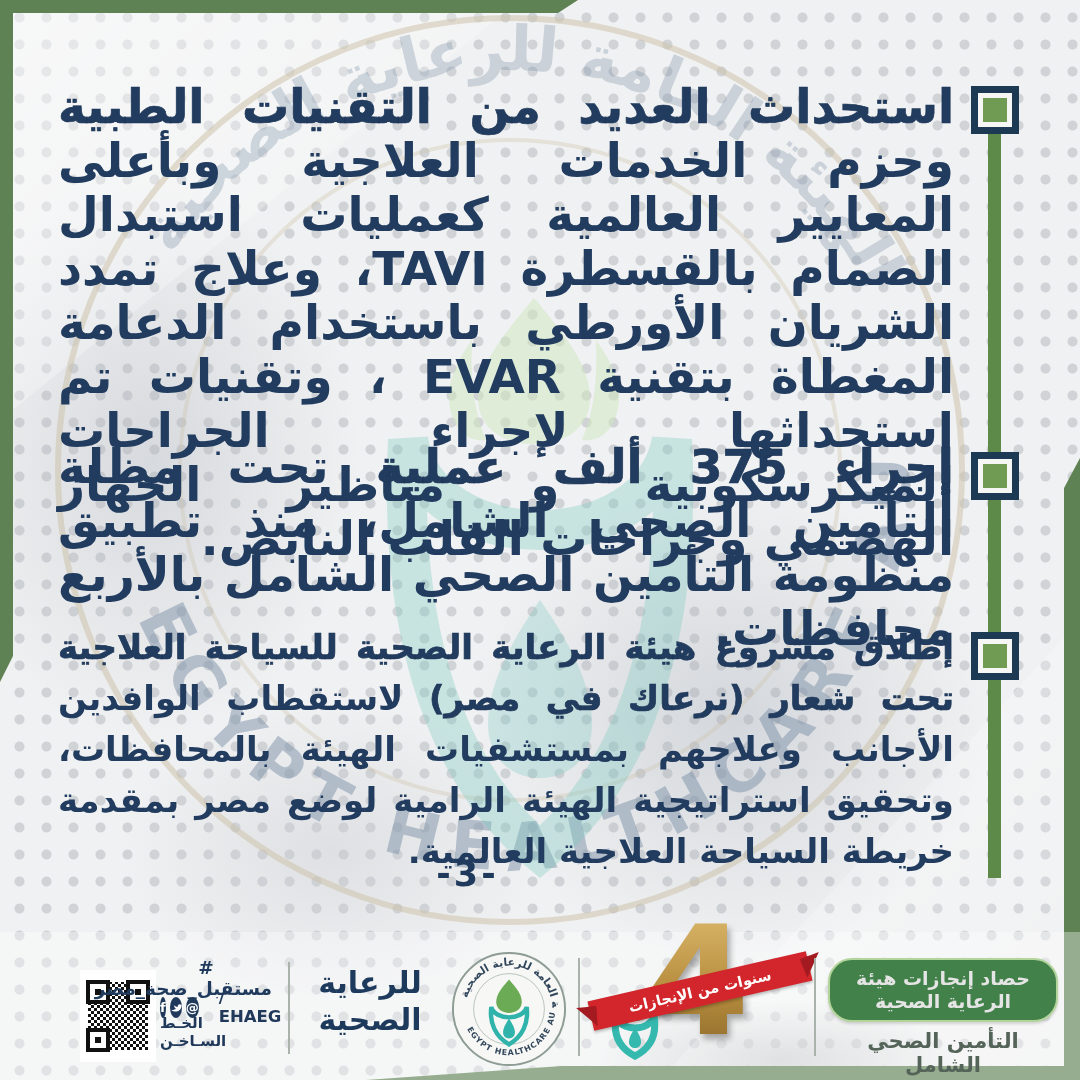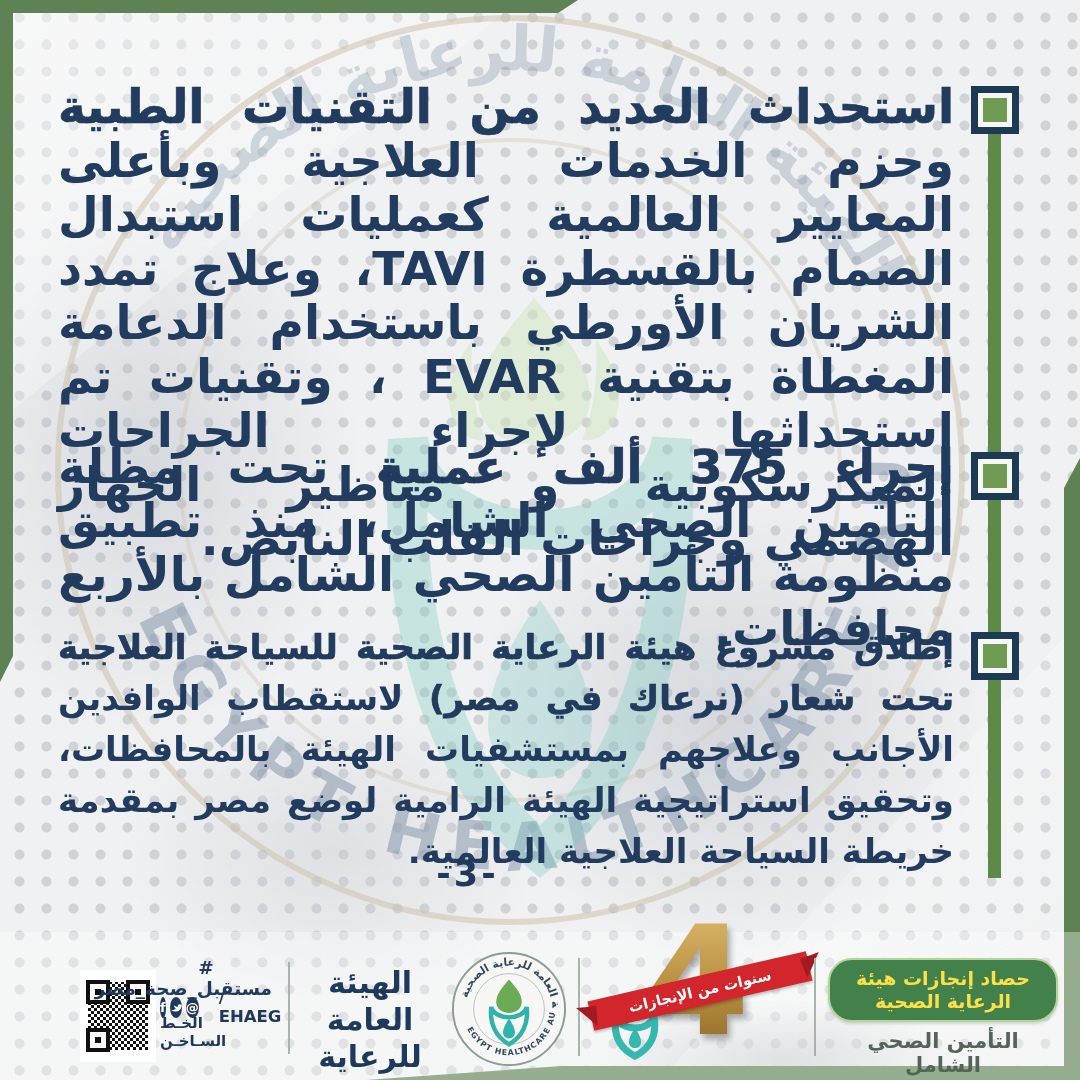--- a/index.html
+++ b/index.html
@@ -59,21 +59,21 @@
     -webkit-background-clip:text;background-clip:text;color:transparent;
     filter:drop-shadow(3px 5px 3px rgba(70,70,70,.45));}
   .ribbon{position:absolute;left:-4px;top:40px;width:224px;height:30px;background:#d2262c;transform:rotate(-13deg);
     display:flex;align-items:center;justify-content:center;color:#fff;font-size:14.5px;font-weight:bold;direction:rtl;
     box-shadow:0 2px 3px rgba(0,0,0,.25);}
   .ribbon::before{content:"";position:absolute;left:-14px;top:5px;border:10px solid #a31b20;border-left-color:transparent;border-bottom-color:transparent;transform:rotate(8deg);z-index:-1;}
   .ribbon::after{content:"";position:absolute;right:-14px;top:5px;border:10px solid #a31b20;border-right-color:transparent;border-bottom-color:transparent;transform:rotate(-8deg);z-index:-1;}
   .mini-logo{position:absolute;left:14px;top:58px;}
   .right-block{left:828px;top:958px;width:230px;text-align:center;}
   .badge{display:block;background:#43814b;border:2px solid #b3d49a;border-radius:24px;padding:7px 10px;
-    color:#fde047;font-size:19px;font-weight:bold;direction:rtl;line-height:1.2;box-shadow:0 2px 3px rgba(0,0,0,.15);}
+    color:#e5e5e5;font-size:19px;font-weight:bold;direction:rtl;line-height:1.2;box-shadow:0 2px 3px rgba(0,0,0,.15);}
   .prog1{margin-top:13px;font-size:20px;font-weight:bold;color:#546459;direction:rtl;}
   .prog2{margin-top:7px;font-size:21px;font-weight:bold;color:#546459;direction:rtl;}
 </style>
 </head>
 <body>
 
 <div class="page">
 
   <div class="blob b1"></div>
   <div class="blob b2"></div>
@@ -162,21 +162,20 @@
     <span class="sicon">@</span>
     <span class="handle">/ EHAEG</span>
   </div>
 
   <div class="f hotline-label">الخـط السـاخـن</div>
 
 
   <div class="sep sep1"></div>
 
   <div class="f authority">
-    <div class="ar">الهيئة العامة</div>
     <div class="ar">للرعاية الصحية</div>
 
   </div>
 
   <div class="f seal">
     <svg width="118" height="118" viewBox="0 0 120 120">
       <defs>
         <path id="sealTop" d="M 60 60 m -44 0 a 44 44 0 0 1 88 0"></path>
         <path id="sealBottom" d="M 60 60 m -47 0 a 47 47 0 0 0 94 0"></path>
       </defs>

